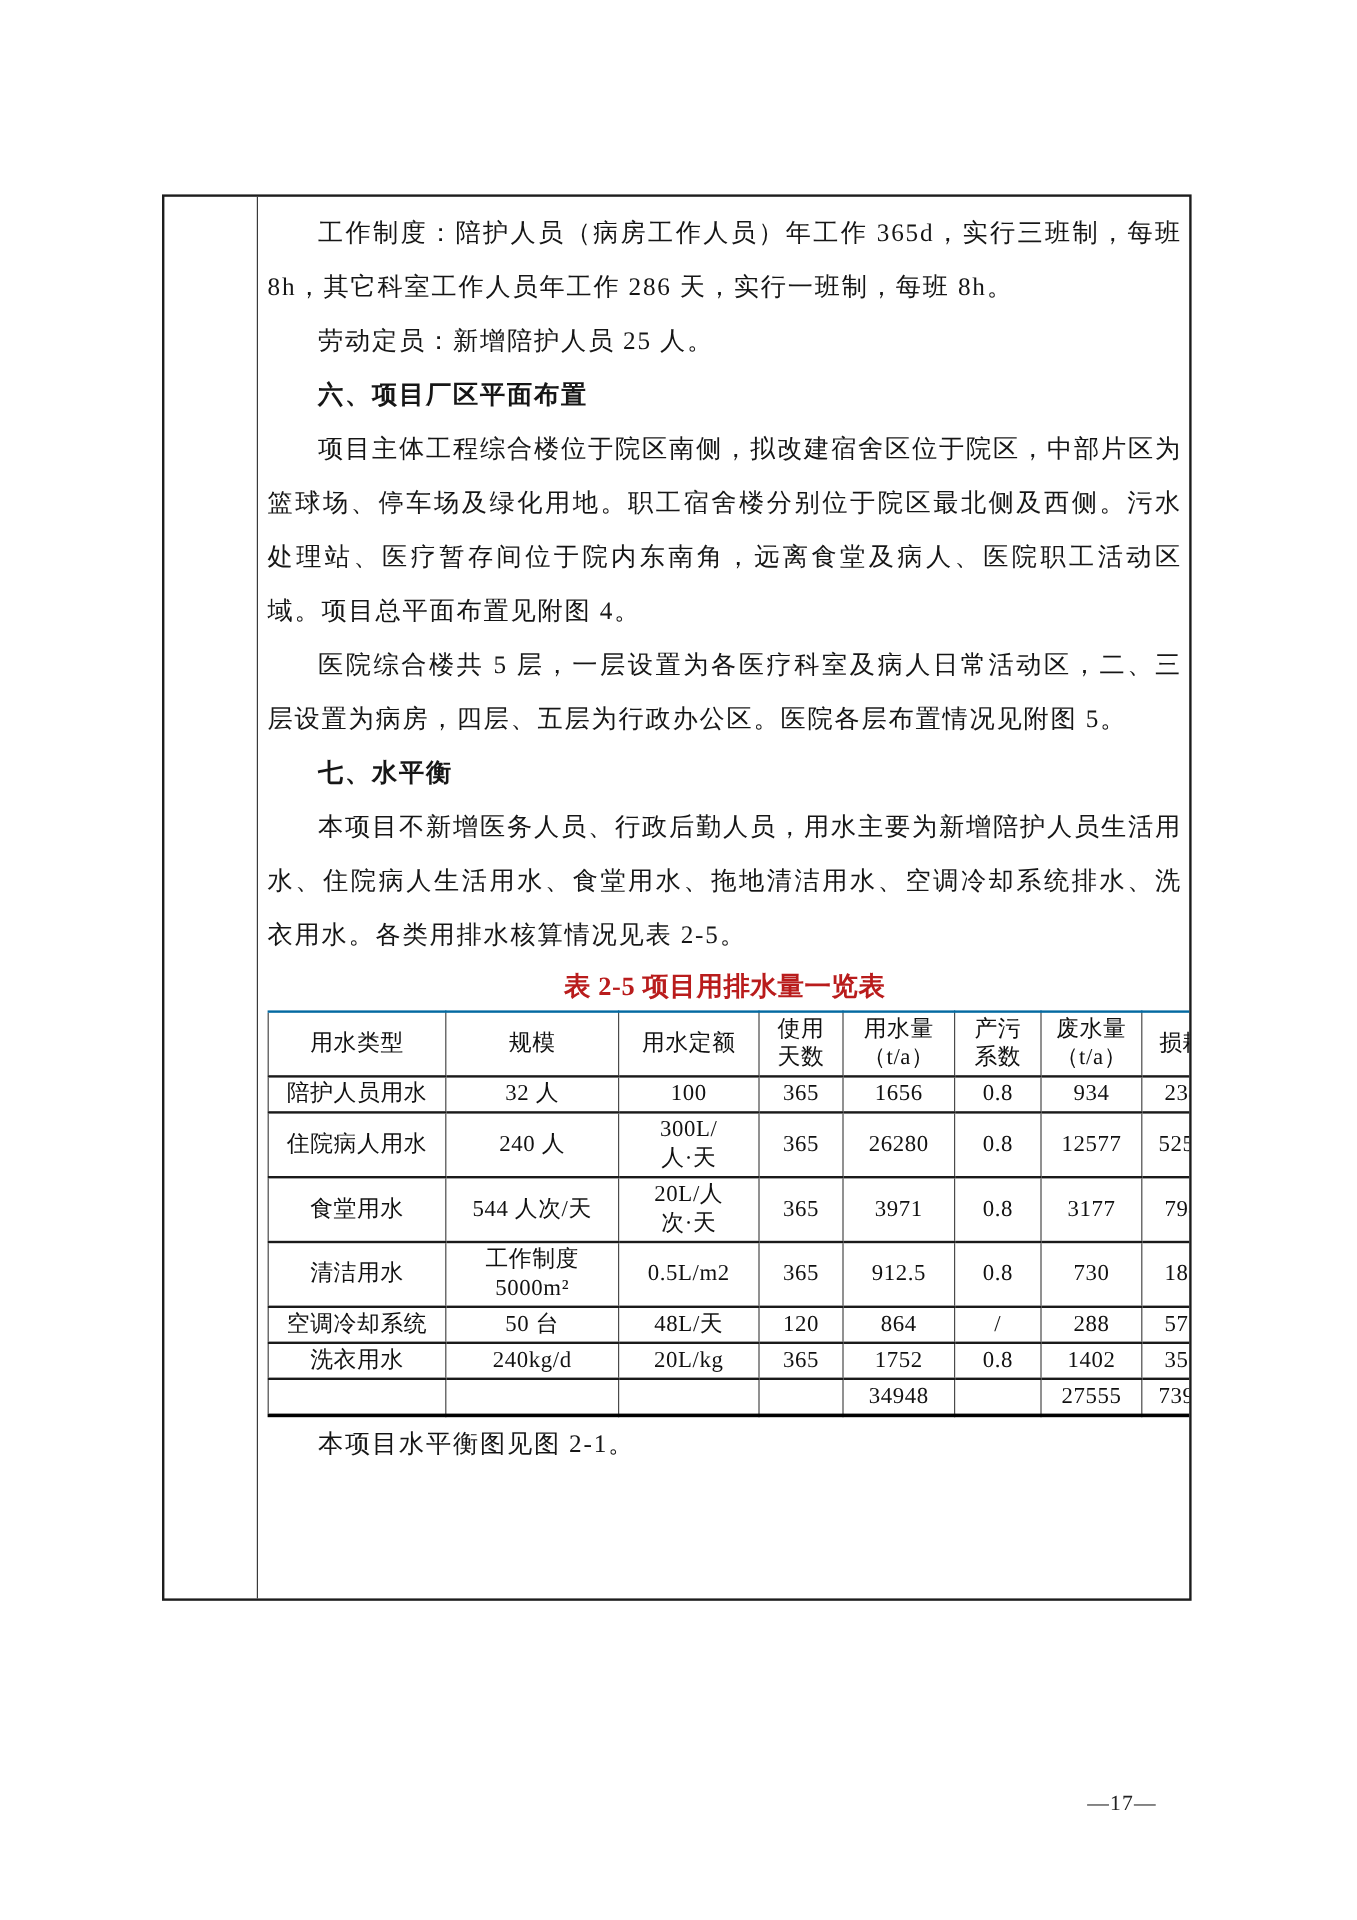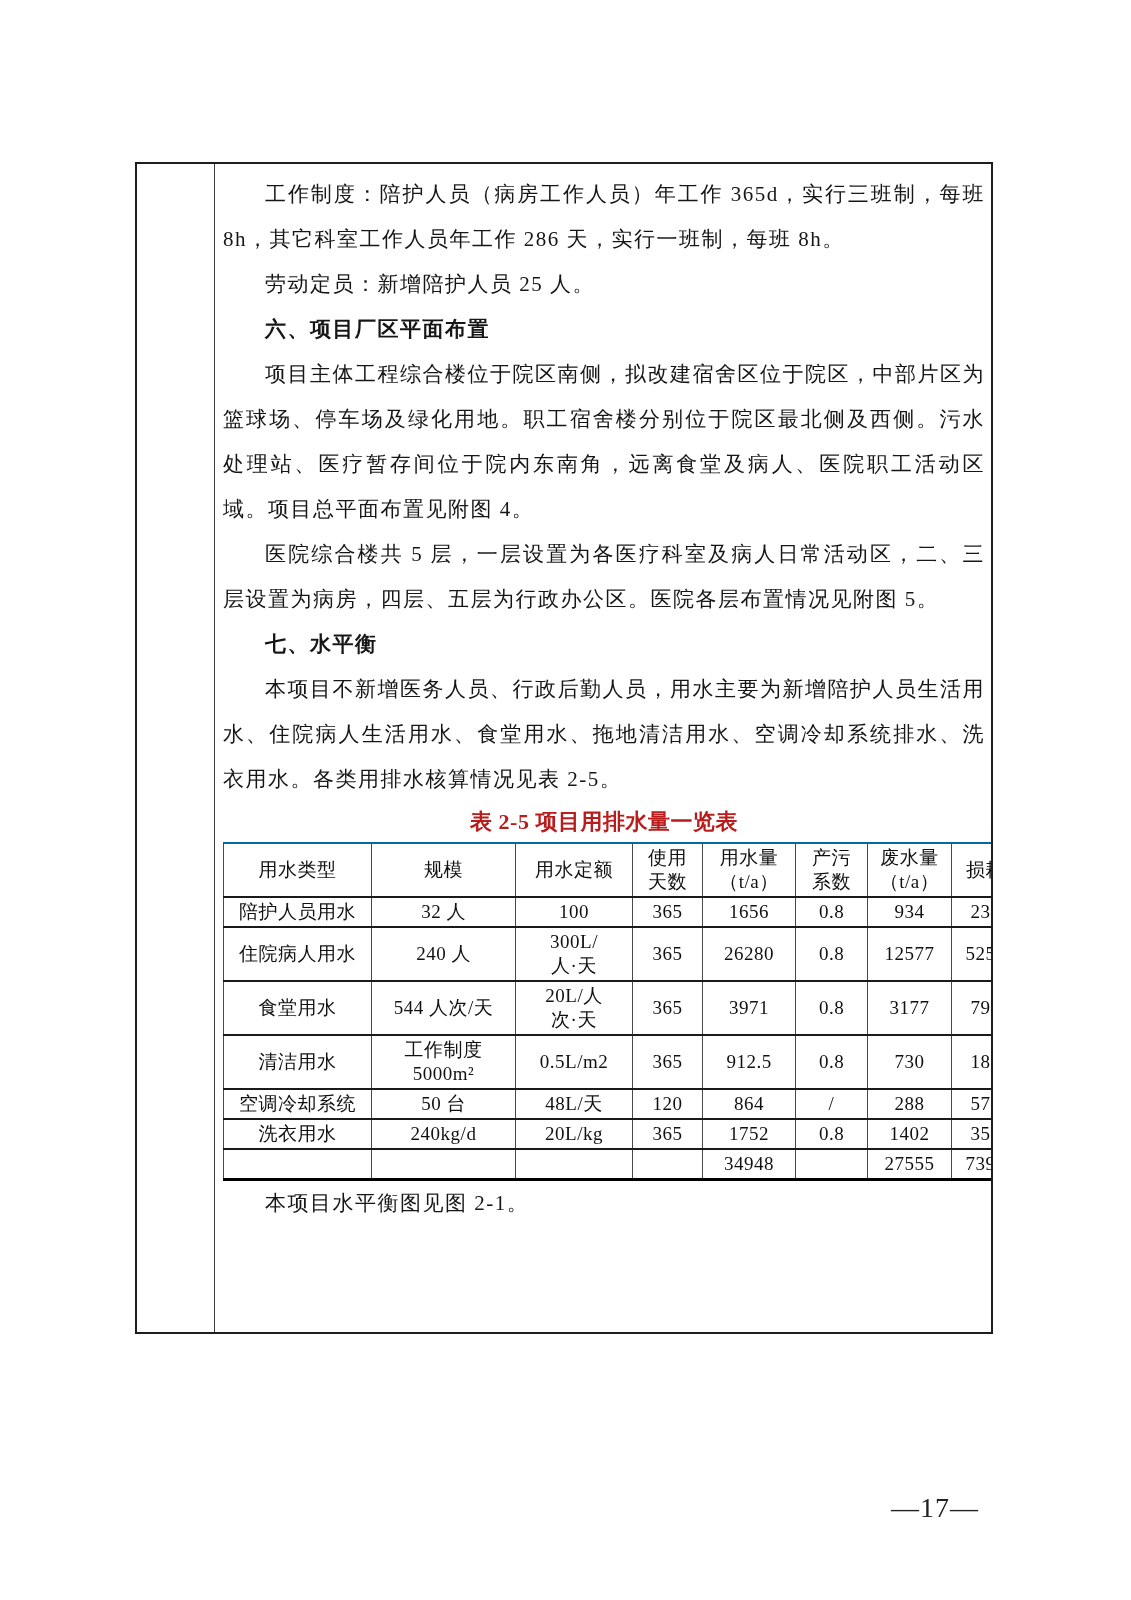--- a/index.html
+++ b/index.html
@@ -91,21 +91,21 @@
     overflow: hidden;
   }
   table.water-table tr.single-row td { height: 24px; }
   table.water-table tr.totals-row td { height: 24px; }
   .page-number {
     position: absolute;
     left: 880px;
     top: 1492px;
     width: 110px;
     text-align: center;
-    font-size: 28px;
+    font-size: 18px;
     letter-spacing: 1px;
     color: #222222;
   }
 </style>
 </head>
 <body>
 
 <div class="page">
   <div class="frame">
     <div class="side-cell"></div>

